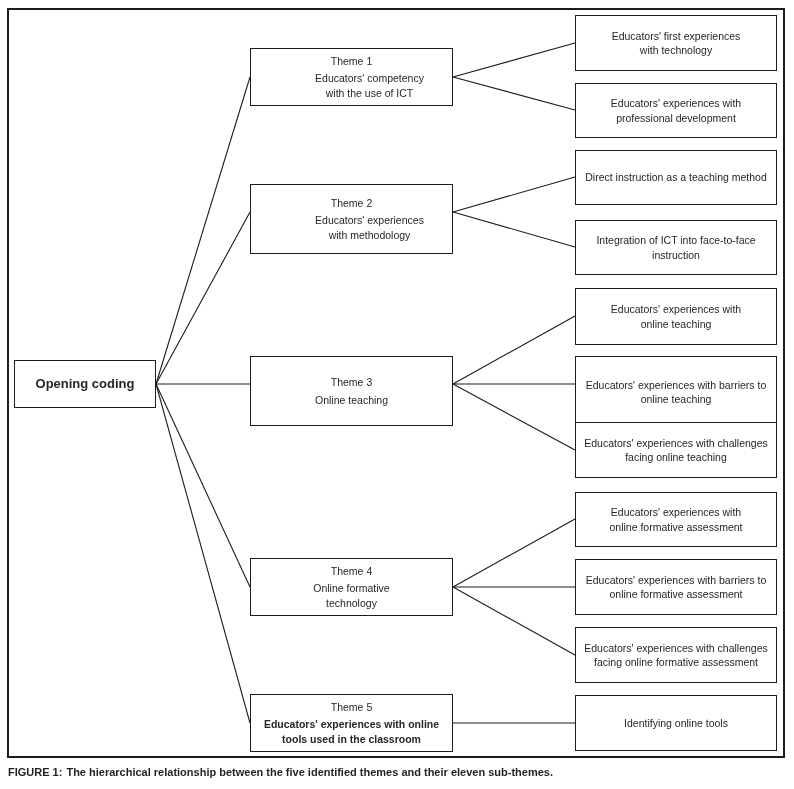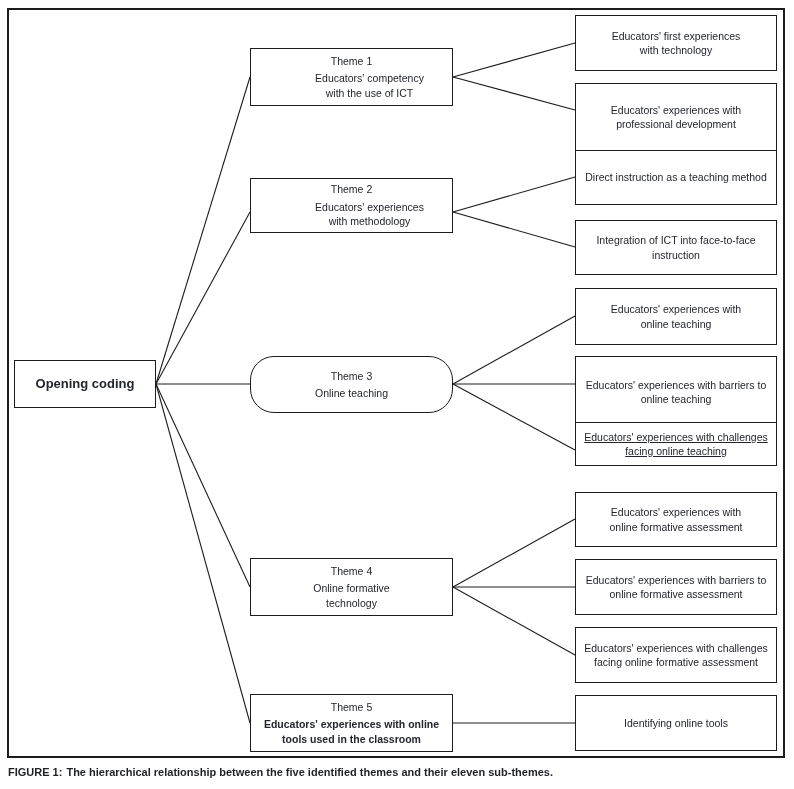--- a/index.html
+++ b/index.html
@@ -51,33 +51,33 @@
     line-height: 1.38;
     color: #23262e;
   }
   .root {
     left: 14px; top: 360px; width: 142px; height: 48px;
     font-weight: bold;
     font-size: 13px;
   }
   .theme { left: 250px; width: 203px; }
   .t1 { top: 48px;  height: 58px; }
-  .t2 { top: 178px; height: 55px; }
-  .t3 { top: 356px; height: 57px; border-radius: 24px; }
+  .t2 { top: 184px; height: 70px; }
+  .t3 { top: 356px; height: 70px; }
   .t4 { top: 558px; height: 58px; }
   .t5 { top: 694px; height: 58px; }
   .t-title { margin-bottom: 3px; }
   .sub { left: 575px; width: 202px; }
   .s1  { top: 15px;  height: 56px; }
-  .s2  { top: 83px;  height: 68px; }
+  .s2  { top: 83px;  height: 55px; }
   .s3  { top: 150px; height: 55px; }
   .s4  { top: 220px; height: 55px; }
   .s5  { top: 288px; height: 57px; }
   .s6  { top: 356px; height: 72px; }
-  .s7  { top: 422px; height: 44px; text-decoration: underline; }
+  .s7  { top: 422px; height: 56px; }
   .s8  { top: 492px; height: 55px; }
   .s9  { top: 559px; height: 56px; }
   .s10 { top: 627px; height: 56px; }
   .s11 { top: 695px; height: 56px; }
   
   .w122 { max-width: 122px; margin-left: 36px; }
   .w145 { max-width: 145px; }
   .w150 { max-width: 150px; }
   .w180 { max-width: 182px; font-weight: bold; }
   .w185 { max-width: 186px; }

